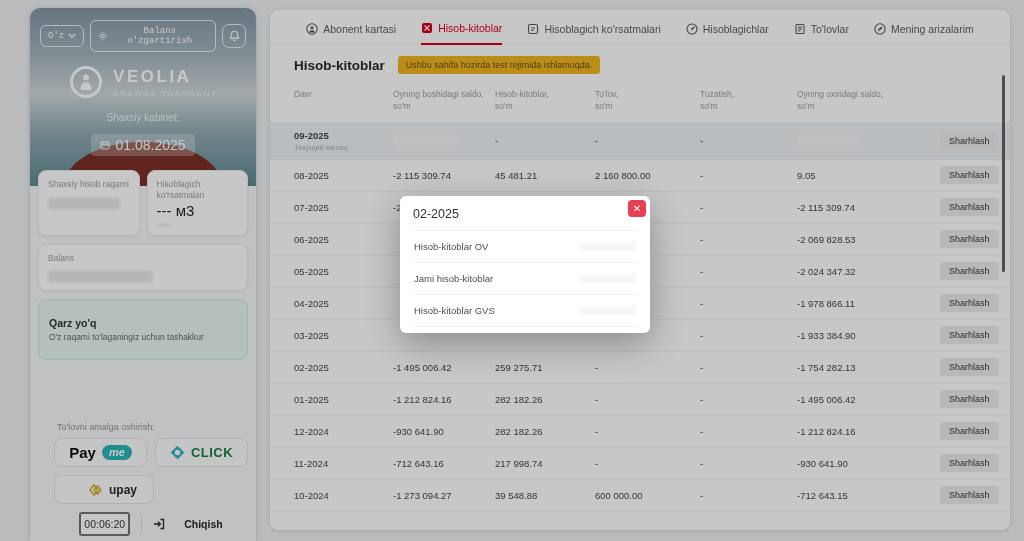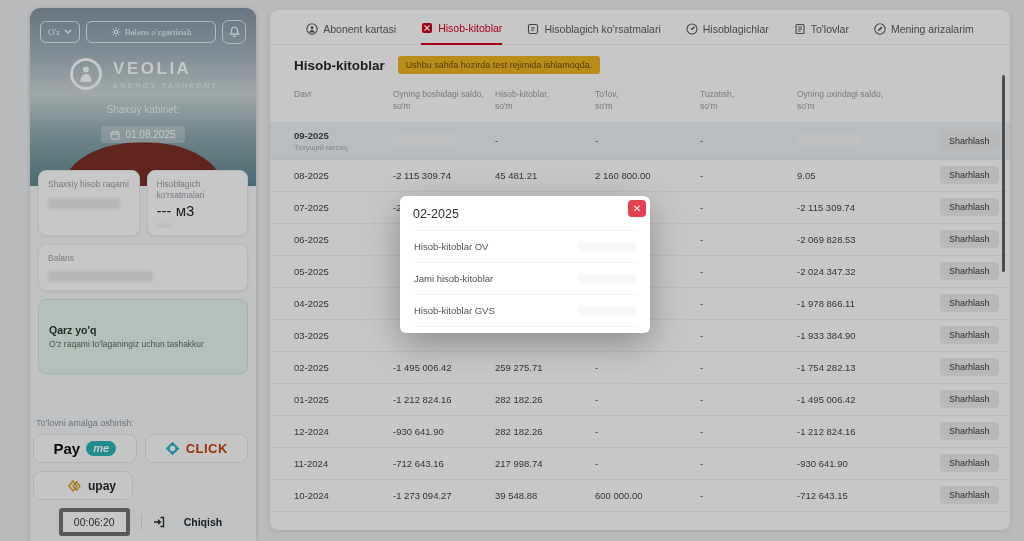--- a/index.html
+++ b/index.html
@@ -11,59 +11,59 @@
     background:#f7f8f9; border-radius:10px 10px 0 0; overflow:hidden;
     box-shadow:0 1px 5px rgba(0,0,0,.18); }
   .sb-header { position:relative; height:178px;
     background:linear-gradient(180deg,#8396a4 0%,#a9b8c1 28%,#cfd8da 48%,#8fa9b0 72%,#5f8a94 100%); }
   .roof { position:absolute; bottom:0; left:50%; transform:translateX(-50%);
     width:158px; height:44px; background:#7b3026;
     border-radius:50% 50% 0 0 / 100% 100% 0 0; }
   .hdr-top { position:relative; display:flex; align-items:center; gap:6px; padding:12px 10px 0; }
   .pill { display:flex; align-items:center; justify-content:center; gap:4px;
     border:1px solid rgba(255,255,255,.8); border-radius:6px; background:transparent;
-    color:#fff; font-size:9px; padding:5px 7px; cursor:pointer; font-family:Liberation Serif, serif; }
+    color:#fff; font-size:9px; padding:5px 7px; cursor:pointer; font-family:Liberation Mono, monospace; }
   .pill.grow { flex:1; }
   .bell-btn { width:24px; height:24px; flex:0 0 24px; padding:0; border-radius:7px; }
   .brand { position:relative; display:flex; align-items:center; justify-content:center; gap:9px; margin-top:12px; color:#fff; }
   .brand-text .nm { font-size:17px; font-weight:bold; letter-spacing:2.5px; }
   .brand-text .sub { font-size:8px; letter-spacing:1.8px; color:#eaf2f4; margin-top:2px; }
   .cabinet { position:relative; text-align:center; color:#eef4f6; font-size:10px; margin-top:12px; }
   .date-chip { position:relative; margin:11px auto 0; width:max-content; display:flex; align-items:center; gap:5px;
-    background:rgba(255,255,255,.28); color:#fff; font-size:10px; padding:3px 9px; border-radius:4px; cursor:pointer; }
+    background:rgba(255,255,255,.28); color:#fff; font-size:14px; padding:3px 9px; border-radius:4px; cursor:pointer; }
 
   .sb-body { position:relative; margin-top:-16px; padding:0 8px; }
   .card { background:#fff; border:1px solid #ececec; border-radius:8px; padding:8px 9px;
     box-shadow:0 1px 3px rgba(0,0,0,.07); }
   .card-row { display:flex; gap:7px; }
   .card-row .card { flex:1; min-height:60px; }
   .card-label { font-size:8.5px; color:#97a0a8; line-height:1.35; }
   .mask-chip { height:11px; background:#e7e9ec; border-radius:3px; filter:blur(1.5px); }
   .acct-chip { margin-top:8px; width:88%; }
   .meter-val { font-size:15px; color:#23292e; margin-top:0; }
   .meter-dash { width:14px; height:3px; background:#eceeef; margin-top:5px; filter:blur(1px); }
   .balance-card { margin-top:8px; min-height:44px; }
   .bal-chip { margin-top:7px; width:55%; }
-  .green-card { margin-top:8px; background:#eaf6ef; border:1px solid #cfe8d9; border-radius:8px; padding:24px 10px; }
+  .green-card { margin-top:8px; background:#eaf6ef; border:1px solid #cfe8d9; border-radius:8px; padding:17px 10px; }
   .green-title { font-size:10.5px; font-weight:bold; color:#273b30; }
   .green-sub { font-size:8.5px; color:#547061; margin-top:3px; }
 
-  .pay-section { position:absolute; left:3px; right:8px; bottom:5px; }
+  .pay-section { position:absolute; left:24px; right:8px; bottom:5px; }
   .pay-label { font-size:9px; color:#8d959c; margin:0 3px 6px; }
   .pay-row { display:flex; gap:8px; margin-bottom:8px; }
   .pay-btn { flex:1; display:flex; align-items:center; justify-content:center; gap:6px; height:29px;
     background:#fdfdfd; border:1px solid #e3e5e7; border-radius:8px; cursor:pointer; font-family:inherit; }
   .payme-pay { font-size:15px; font-weight:800; color:#101010; }
   .payme-me { background:#2ab5b8; color:#fff; font-size:11px; font-weight:bold; font-style:italic;
     border-radius:9px; padding:1px 7px 2px; }
-  .click-word { font-size:13px; font-weight:800; color:#c2410c; letter-spacing:.5px; }
+  .click-word { font-size:13px; font-weight:800; color:#15803d; letter-spacing:.5px; }
   .upay-btn { flex:0 0 100px;padding-left:16px; }
   .upay-word { font-size:12px; font-weight:bold; color:#23292e; }
   .session-row { display:flex; align-items:center; justify-content:center; gap:11px; margin-top:3px; }
-  .timer-box { border:4px solid #737373; border-radius:3px; background:#fff; padding:4px 11px;
+  .timer-box { border:2px solid #737373; border-radius:3px; background:#fff; padding:4px 3px;
     font-size:10.5px; color:#33383c; }
   .vline { width:1px; height:16px; background:#d9dcde; }
   .logout { display:flex; align-items:center; gap:19px; font-size:10.5px; font-weight:bold; color:#23292e; cursor:pointer; }
 
   
   .content { position:absolute; left:270px; top:10px; width:740px; height:520px;
     background:#fff; border-radius:8px; box-shadow:0 1px 5px rgba(0,0,0,.12); }
   .tabs { display:flex; justify-content:center; gap:25px; padding-top:12px; border-bottom:1px solid #ededed; }
   .tab { display:flex; align-items:center; gap:5px; font-size:10.5px; color:#565d64;
     padding-bottom:9px; cursor:pointer; }

